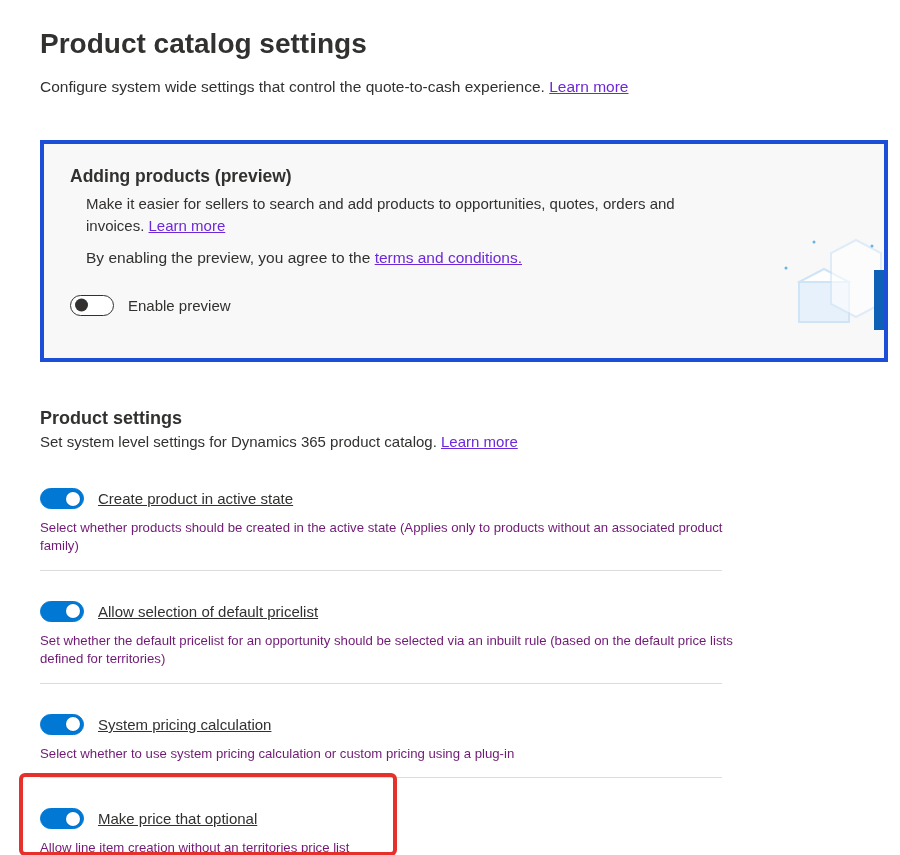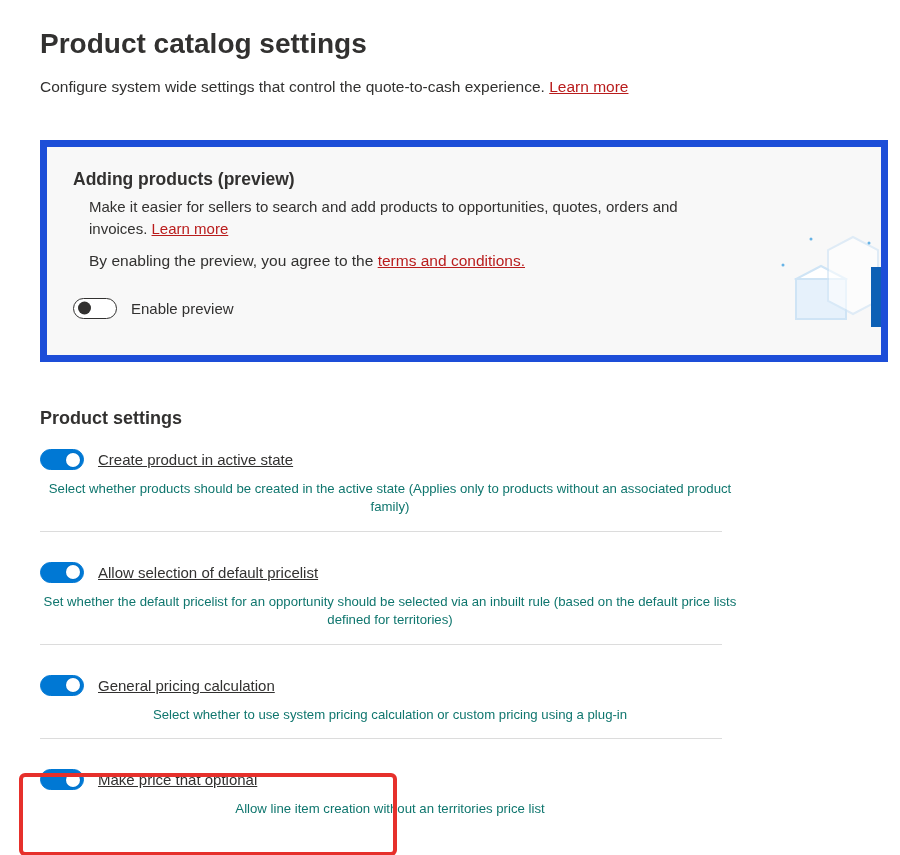--- a/index.html
+++ b/index.html
@@ -1,43 +1,43 @@
 <!DOCTYPE html>
 <html><head>
 <meta charset="utf-8">
 <style>
   html,body{margin:0;padding:0;background:#fff;font-family:"Segoe UI",Segoe,-apple-system,"Helvetica Neue",Arial,sans-serif;color:#323130;}
   .page{width:900px;height:855px;box-sizing:border-box;padding:28px 8px 0 40px;position:relative;overflow:hidden;}
-  a.link{color:#b91c1c;text-decoration:underline;cursor:pointer;}
+  a.link{color:#6d28d9;text-decoration:underline;cursor:pointer;}
 
   .page-title{font-size:28px;font-weight:600;margin:0 0 18px 0;}
   .page-subtitle{font-size:15.5px;margin:0 0 44px 0;color:#323130;}
 
-  .card{border:7px solid #1d4ed8;background:#f8f8f8;padding:22px 26px 26px 26px;box-sizing:border-box;position:relative;min-height:222px;margin-right:4px;}
+  .card{border:4px solid #1d4ed8;background:#f8f8f8;padding:22px 26px 26px 26px;box-sizing:border-box;position:relative;min-height:222px;margin-right:4px;}
   .card h3{font-size:17.5px;font-weight:600;margin:0 0 6px 0;}
   .card-desc{font-size:15px;line-height:1.45;max-width:600px;margin:0 0 12px 16px;}
   .card-terms{font-size:15.5px;margin:0 0 28px 16px;}
 
   .toggle-row{display:flex;align-items:center;gap:14px;margin-top:12px;}
   .toggle{width:44px;height:21px;border-radius:11px;position:relative;cursor:pointer;box-sizing:border-box;flex:0 0 auto;}
   .toggle.off{background:#fff;border:1.3px solid #323130;}
   .toggle .knob{position:absolute;top:50%;width:13px;height:13px;border-radius:50%;transform:translateY(-50%);}
   .toggle.off .knob{left:4px;background:#323130;}
   .toggle.on{background:#0078d4;border:1.3px solid #0078d4;}
   .toggle.on .knob{right:3px;width:14px;height:14px;background:#fff;box-shadow:0 0 0 1px rgba(0,0,0,0.05);}
   .toggle-label{font-size:15px;}
 
   .deco{position:absolute;right:0;bottom:-6px;width:130px;height:130px;pointer-events:none;}
 
   h2.section-h{font-size:18px;font-weight:700;margin:46px 0 4px 0;}
   .section-sub{font-size:15px;margin:0 0 22px 0;}
 
   .setting{padding:4px 0 14px 0;}
   .setting-label{font-size:15px;text-decoration:underline;}
-  .setting-help{font-size:13.2px;color:#0f766e;margin-top:10px;line-height:1.4;max-width:700px;text-align:center;}
+  .setting-help{font-size:13.2px;color:#701a75;margin-top:10px;line-height:1.4;max-width:700px;}
   .divider{border-top:1px solid #dcdcdc;margin:0 170px 0 0;}
 
   .highlight-box{position:absolute;border:4px solid #E6302B;border-radius:6px;left:19px;top:773px;width:370px;height:75px;pointer-events:none;}
 </style>
 </head>
 <body>
 
 <div class="page">
 
   <h1 class="page-title">Product catalog settings</h1>
@@ -67,20 +67,24 @@
       <rect x="45" y="48" width="50" height="40" fill="#e6f1fb" stroke="#cfe4f5" stroke-width="2"></rect>
       <polygon points="102,6 127,19 127,70 102,83 77,70 77,19" fill="#fff" stroke="#cfe4f5" stroke-width="2" opacity="0.6"></polygon>
       <circle cx="118" cy="12" r="1.5" fill="#67b3e6"></circle>
       <circle cx="60" cy="8" r="1.5" fill="#67b3e6"></circle>
       <circle cx="32" cy="34" r="1.5" fill="#67b3e6"></circle>
       <rect x="120" y="36" width="10" height="60" fill="#0d60b5"></rect>
     </svg>
   </div>
 
   <h2 class="section-h">Product settings</h2>
+  <p class="section-sub">
+    <span>Set system level settings for Dynamics 365 product catalog.</span>
+    <a class="link">Learn more</a>
+  </p>
 
   <div class="setting">
     <div class="toggle-row">
       <div class="toggle on" role="switch" aria-checked="true">
         <div class="knob"></div>
       </div>
       <span class="setting-label">Create product in active state</span>
     </div>
     <div class="setting-help">Select whether products should be created in the active state (Applies only to products without an associated product family)</div>
   </div>
@@ -95,21 +99,21 @@
     </div>
     <div class="setting-help">Set whether the default pricelist for an opportunity should be selected via an inbuilt rule (based on the default price lists defined for territories)</div>
   </div>
   <div class="divider"></div>
 
   <div class="setting" style="padding-top:18px;">
     <div class="toggle-row">
       <div class="toggle on" role="switch" aria-checked="true">
         <div class="knob"></div>
       </div>
-      <span class="setting-label">General pricing calculation</span>
+      <span class="setting-label">System pricing calculation</span>
     </div>
     <div class="setting-help">Select whether to use system pricing calculation or custom pricing using a plug-in</div>
   </div>
   <div class="divider"></div>
 
   <div class="setting" style="padding-top:18px;">
     <div class="toggle-row">
       <div class="toggle on" role="switch" aria-checked="true">
         <div class="knob"></div>
       </div>

